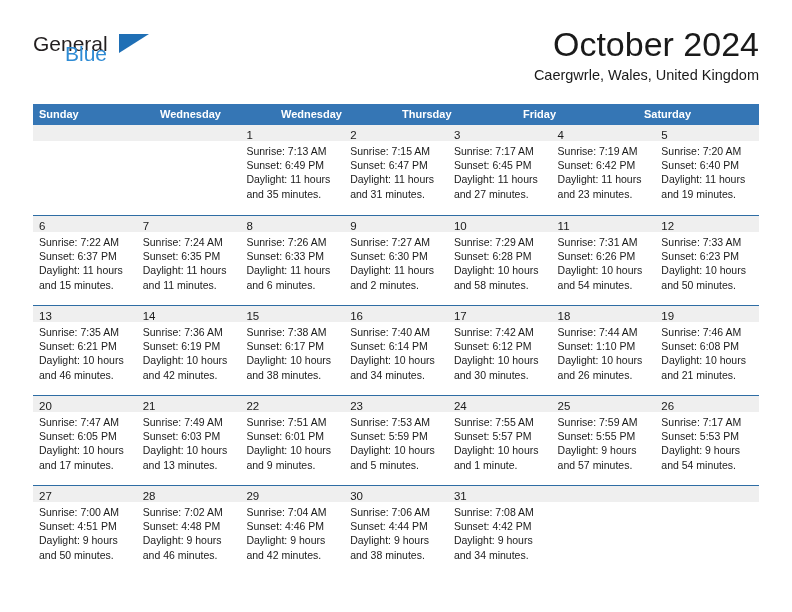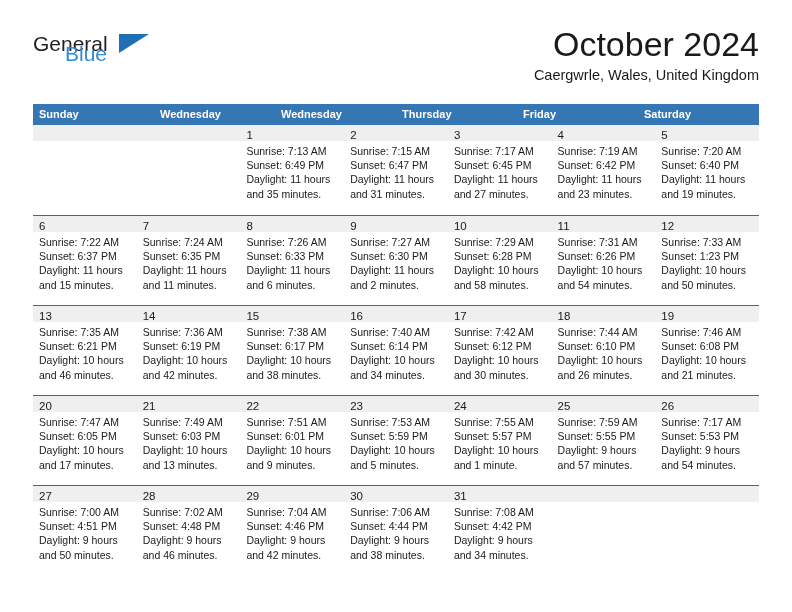--- a/index.html
+++ b/index.html
@@ -282,21 +282,21 @@
               <div class="ln">Sunrise: 7:31 AM</div>
               <div class="ln">Sunset: 6:26 PM</div>
               <div class="ln">Daylight: 10 hours</div>
               <div class="ln">and 54 minutes.</div>
             </div>
           </div>
           <div class="cell">
             <div class="daynum-band"><span class="daynum">12</span></div>
             <div class="cell-body">
               <div class="ln">Sunrise: 7:33 AM</div>
-              <div class="ln">Sunset: 1:23 PM</div>
+              <div class="ln">Sunset: 6:23 PM</div>
               <div class="ln">Daylight: 10 hours</div>
               <div class="ln">and 50 minutes.</div>
             </div>
           </div>
         </div>
         <div class="week">
           <div class="cell">
             <div class="daynum-band"><span class="daynum">13</span></div>
             <div class="cell-body">
               <div class="ln">Sunrise: 7:35 AM</div>
@@ -338,21 +338,21 @@
               <div class="ln">Sunrise: 7:42 AM</div>
               <div class="ln">Sunset: 6:12 PM</div>
               <div class="ln">Daylight: 10 hours</div>
               <div class="ln">and 30 minutes.</div>
             </div>
           </div>
           <div class="cell">
             <div class="daynum-band"><span class="daynum">18</span></div>
             <div class="cell-body">
               <div class="ln">Sunrise: 7:44 AM</div>
-              <div class="ln">Sunset: 6:10 PM</div>
+              <div class="ln">Sunset: 1:10 PM</div>
               <div class="ln">Daylight: 10 hours</div>
               <div class="ln">and 26 minutes.</div>
             </div>
           </div>
           <div class="cell">
             <div class="daynum-band"><span class="daynum">19</span></div>
             <div class="cell-body">
               <div class="ln">Sunrise: 7:46 AM</div>
               <div class="ln">Sunset: 6:08 PM</div>
               <div class="ln">Daylight: 10 hours</div>

